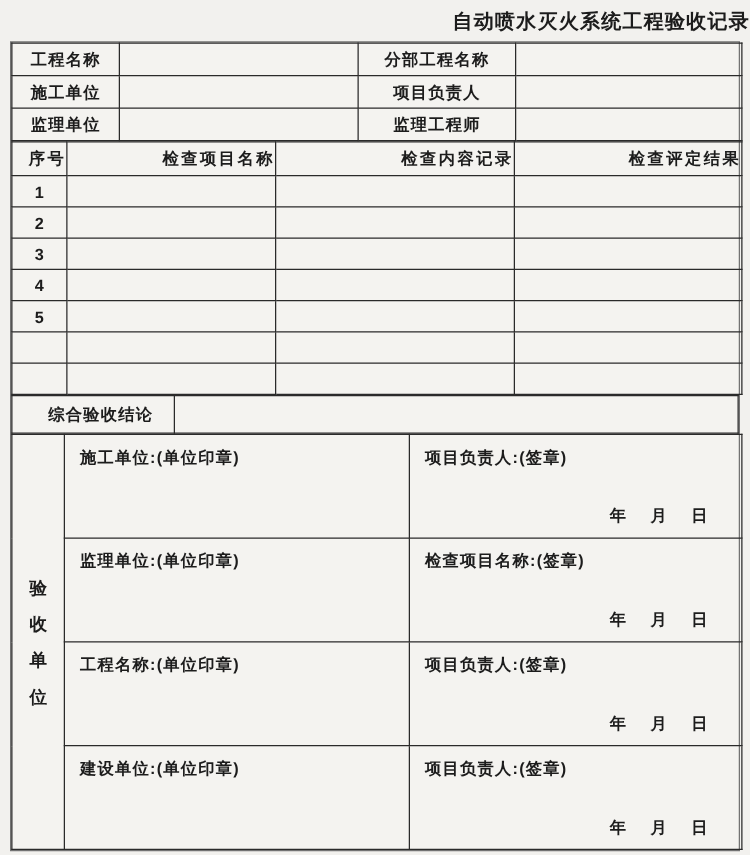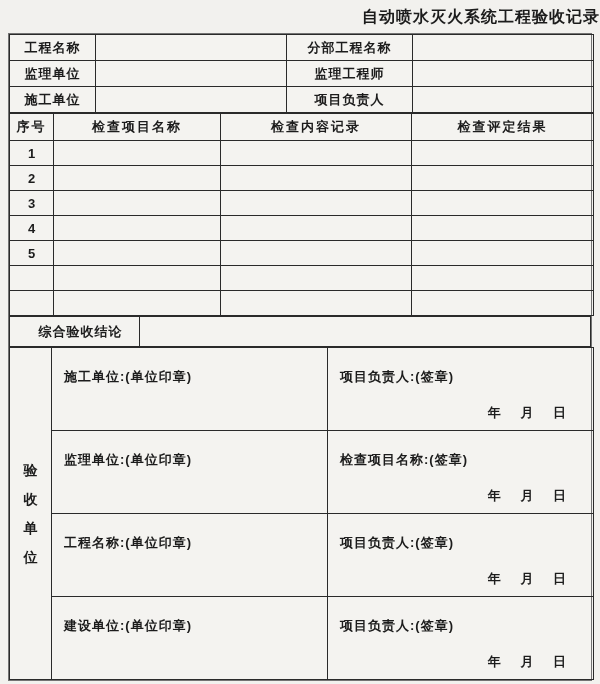--- a/index.html
+++ b/index.html
@@ -41,21 +41,21 @@
   .info-table td { height: 26px; }
   .info-table .lbl {
     text-align: center;
     font-weight: bold;
     letter-spacing: 1px;
   }
   
   .insp-table th {
     height: 27px;
     font-weight: bold;
-    text-align: center;
+    text-align: right;
     letter-spacing: 2px;
   }
   .insp-table td { height: 25px; }
   .insp-table td.no-cell { text-align: center; font-weight: bold; }
   
   .concl-table td { height: 30px; }
   .concl-table .lbl {
     text-align: center;
     font-weight: bold;
     letter-spacing: 1px;
@@ -71,21 +71,21 @@
     display: inline-block;
     width: 16px;
     font-weight: bold;
     font-size: 14px;
     line-height: 29px;
     word-break: break-all;
     text-align: center;
   }
   .block-label {
     display: block;
-    padding: 20px 10px 0 12px;
+    padding: 9px 10px 0 12px;
     font-weight: bold;
     letter-spacing: 1px;
   }
   .sign-cell { position: relative; }
   .date-label {
     position: absolute;
     right: 26px; bottom: 8px;
     font-weight: bold;
     word-spacing: 14px;
     letter-spacing: 1px;
@@ -106,29 +106,29 @@
         <col style="width:181px">
       </colgroup>
     <tbody>
         <tr>
       <td class="lbl">工程名称</td>
       <td></td>
       <td class="lbl">分部工程名称</td>
       <td></td>
     </tr>
     <tr>
+      <td class="lbl">施工单位</td>
+      <td></td>
+      <td class="lbl">项目负责人</td>
+      <td></td>
+    </tr>
+    <tr>
       <td class="lbl">监理单位</td>
       <td></td>
       <td class="lbl">监理工程师</td>
-      <td></td>
-    </tr>
-    <tr>
-      <td class="lbl">施工单位</td>
-      <td></td>
-      <td class="lbl">项目负责人</td>
       <td></td>
     </tr>
   </tbody>
     </table>
 
   <table class="insp-table">
     <colgroup>
         <col style="width:44px">
         <col style="width:167px">
         <col style="width:191px">

